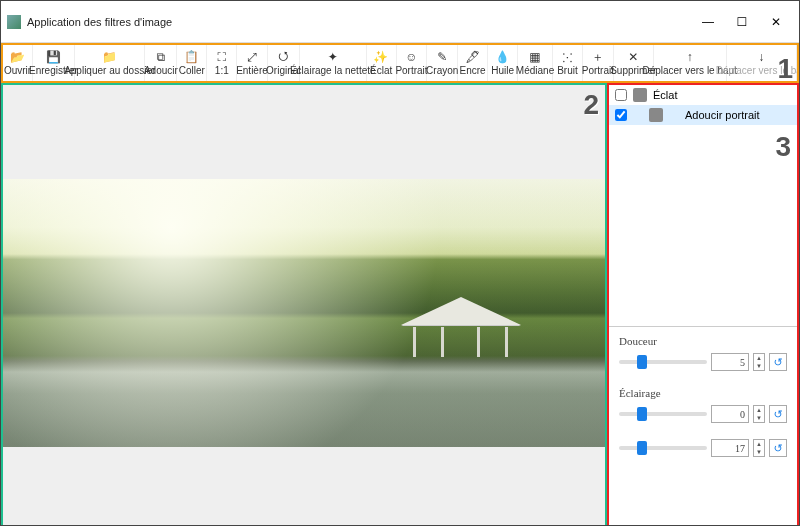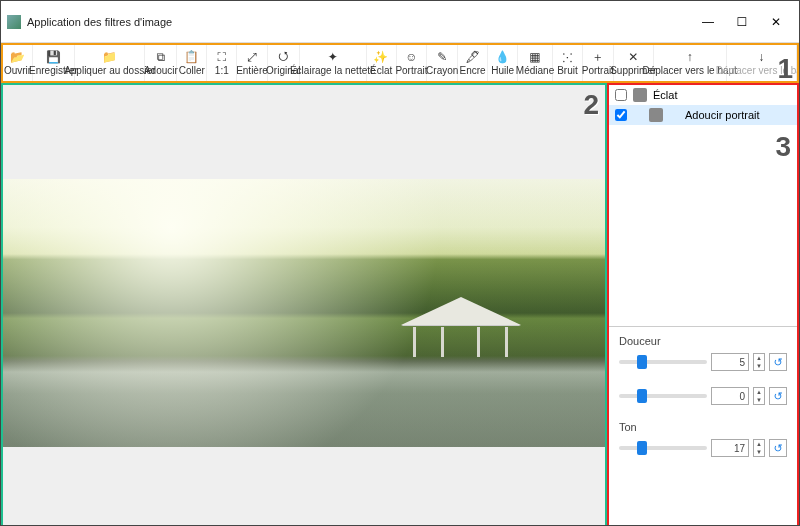--- a/index.html
+++ b/index.html
@@ -119,21 +119,21 @@
     .filter-row {
       display:flex; align-items:center;
       padding: 3px 6px;
       gap:6px;
       font-size:11px;
     }
     .filter-row.selected { background:#dbeeff;gap:22px; }
     .filter-row input[type=checkbox]{ width:12px;height:12px; }
     .filter-row .thumb { width:14px;height:14px; background:#888; border-radius:2px; }
     .params { padding: 8px 10px; font-size:11px; color:#444; }
-    .param { margin-bottom: 16px; }
+    .param { margin-bottom: 16px; font-family: Liberation Serif, serif; }
     .param-label { margin-bottom: 6px; display:block; }
     .param-ctrl { display:flex; align-items:center; gap:4px; }
     .slider {
       flex:1; height:4px; background:#ddd; position:relative; border-radius:2px;
     }
     .slider .thumb {
       position:absolute; top:-5px; width:10px; height:14px;
       background:#1a7fe6; border-radius:2px;
       transform:translateX(-50%);
     }
@@ -287,34 +287,34 @@
             </div>
             <div class="numbox">5</div>
             <div class="spin">
               <div>▲</div>
               <div>▼</div>
             </div>
             <div class="reset-btn">↺</div>
           </div>
         </div>
         <div class="param">
+          <span class="param-label">Éclairage</span>
           <div class="param-ctrl">
             <div class="slider">
               <div class="thumb" style="left: 26%;"></div>
             </div>
             <div class="numbox">0</div>
             <div class="spin">
               <div>▲</div>
               <div>▼</div>
             </div>
             <div class="reset-btn">↺</div>
           </div>
         </div>
         <div class="param">
-          <span class="param-label">Ton</span>
           <div class="param-ctrl">
             <div class="slider">
               <div class="thumb" style="left: 26%;"></div>
             </div>
             <div class="numbox">17</div>
             <div class="spin">
               <div>▲</div>
               <div>▼</div>
             </div>
             <div class="reset-btn">↺</div>

